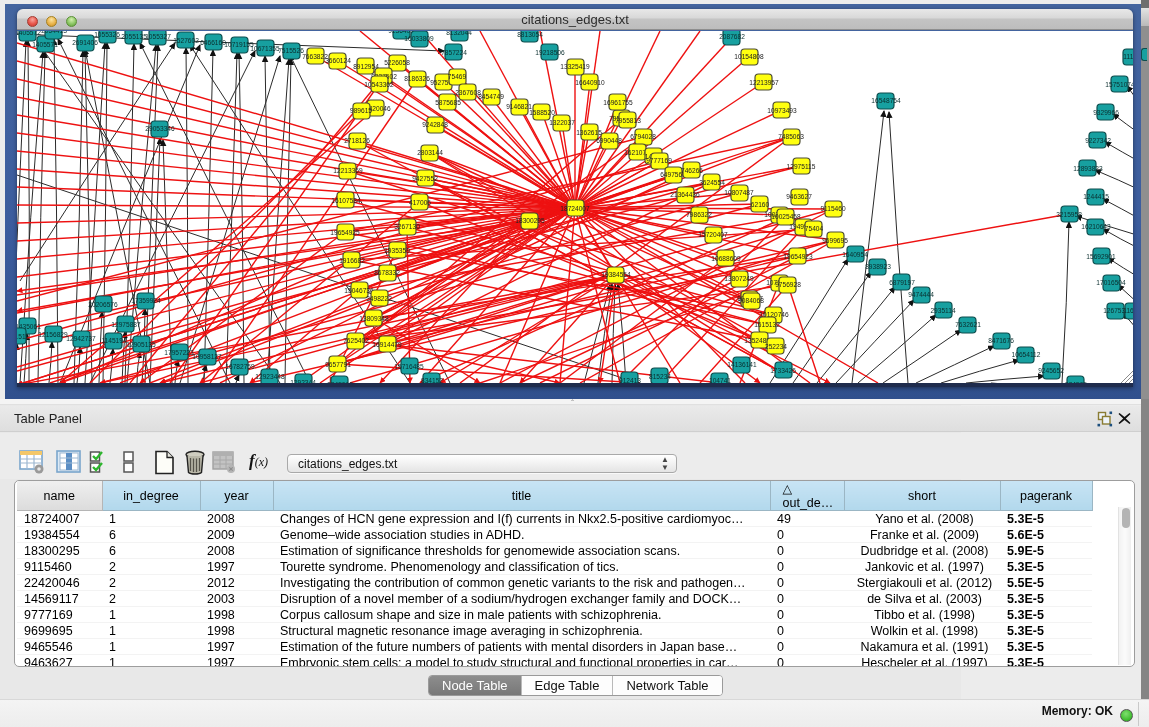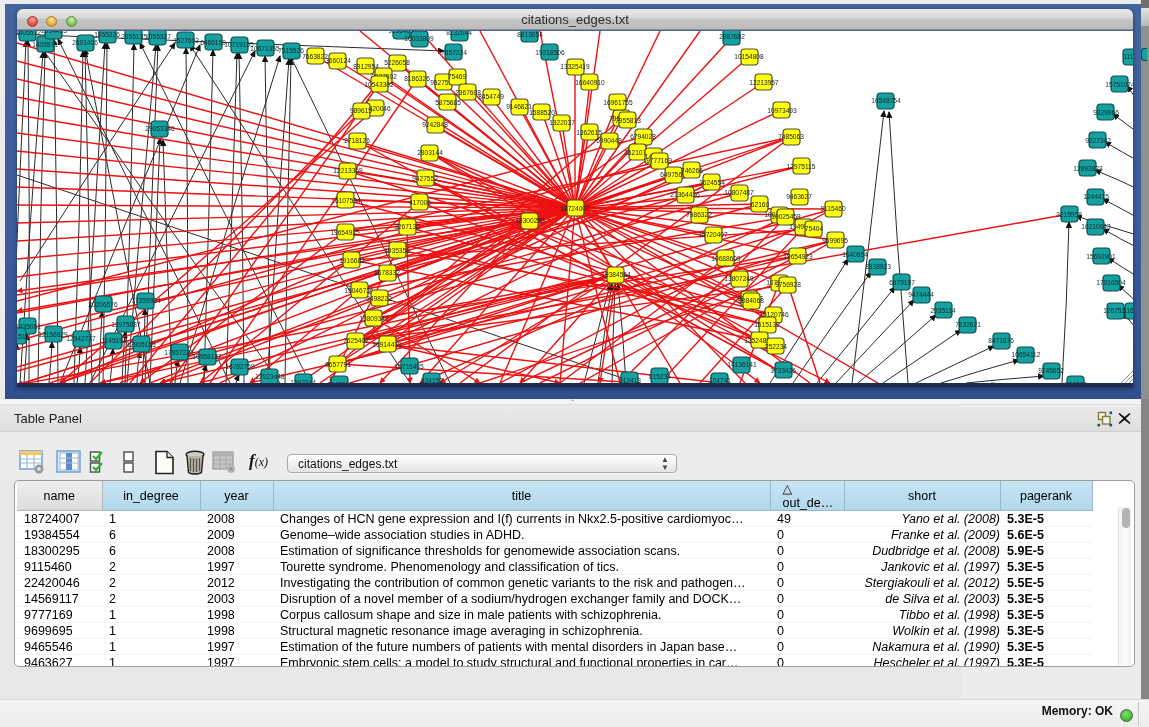--- a/index.html
+++ b/index.html
@@ -52,21 +52,21 @@
 
 #tblwrap { position:absolute; left:14px; top:81px; width:1121px; height:187px;
   background:#fff; border:1px solid #9d9d9d; border-radius:5px; overflow:hidden; }
 #tbl { border-collapse:collapse; table-layout:fixed; width:1075px; font-size:12.5px; color:#000; margin-left:2px;}
 #tbl th { height:25px; font-weight:normal; font-size:12.5px; text-align:center;
   background:linear-gradient(180deg,#c8e4f4,#b2d8ec); border:1px solid #9bb6c4; border-top:none; padding:0;}
 #tbl th.h0 { background:linear-gradient(180deg,#efefef,#dcdcdc); border-color:#b5b5b5; border-left:none;}
 #tbl td { height:16px; padding:0 0 0 7px; white-space:nowrap; overflow:hidden; border-bottom:1px solid #f3f3f3;}
 #tbl .c0{width:85px;} #tbl .c1{width:98px;} #tbl .c2{width:73px;} #tbl .c3{width:497px;}
 #tbl .c4{width:74px;} #tbl .c5{width:156px;} #tbl .c6{width:92px;}
-#tbl td.c5 { text-align:right; padding-left:5px;font-style:italic;}
+#tbl td.c5 { text-align:center; padding-left:5px;}
 #tbl td.c6 { padding-left:7px;font-weight:bold;}
 #vsb { position:absolute; right:3px; top:26px; width:13px; height:158px;
   background:linear-gradient(90deg,#f2f2f2,#fbfbfb 50%,#efefef); border-left:1px solid #e2e2e2;}
 #vsb .th { position:absolute; left:2.5px; top:1px; width:8px; height:20px; background:#b4b4b4; border-radius:4px;}
 
 #tabs { position:absolute; left:428px; top:276px; height:21px; display:flex;
   border:1px solid #9a9a9a; border-radius:4px; overflow:hidden; background:#fff;
   font-size:13px; }
 #tabs .seg { padding:0 13px; line-height:20px; color:#111; background:#fdfdfd; }
 #tabs .seg.on { background:linear-gradient(180deg,#8d8d8d,#787878); color:#fff; }
@@ -807,37 +807,42 @@
               <td class="c4">0</td>
               <td class="c5">Wolkin et al. (1998)</td>
               <td class="c6">5.3E-5</td>
             </tr>
 <tr>
               <td class="c0">9465546</td>
               <td class="c1">1</td>
               <td class="c2">1997</td>
               <td class="c3">Estimation of the future numbers of patients with mental disorders in Japan base…</td>
               <td class="c4">0</td>
-              <td class="c5">Nakamura et al. (1990)</td>
+              <td class="c5">Nakamura et al. (1991)</td>
               <td class="c6">5.3E-5</td>
             </tr>
 <tr>
               <td class="c0">9463627</td>
               <td class="c1">1</td>
               <td class="c2">1997</td>
               <td class="c3">Embryonic stem cells: a model to study structural and functional properties in car…</td>
               <td class="c4">0</td>
               <td class="c5">Hescheler et al. (1997)</td>
               <td class="c6">5.3E-5</td>
             </tr>
       </tbody>
         </table>
       <div id="vsb">
           <div class="th"></div>
         </div>
+    </div>
+    <div id="tabs">
+      <div class="seg on">Node Table</div>
+        <div class="seg">Edge Table</div>
+        <div class="seg">Network Table</div>
     </div>
   </div>
   <div id="rstrip">
       <div class="top"></div>
       <div class="tbar"></div>
       <div class="tn"></div>
       <div class="low"></div>
     </div>
   <div id="status">
     <div class="mem">Memory: OK</div>

